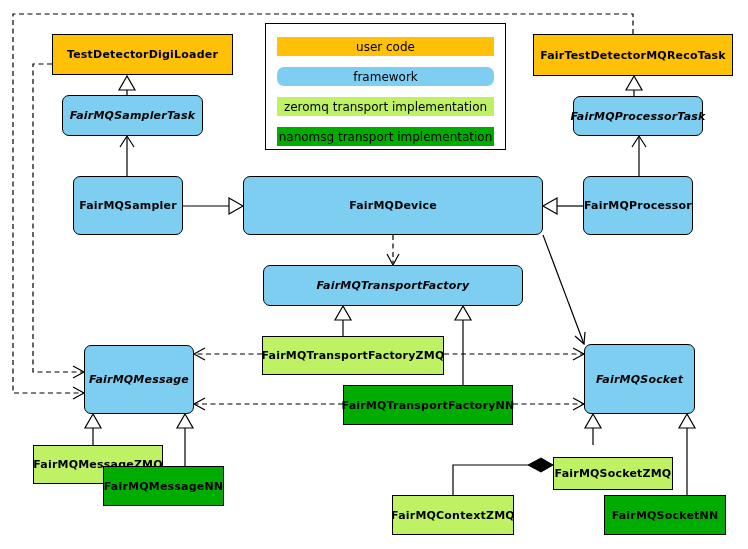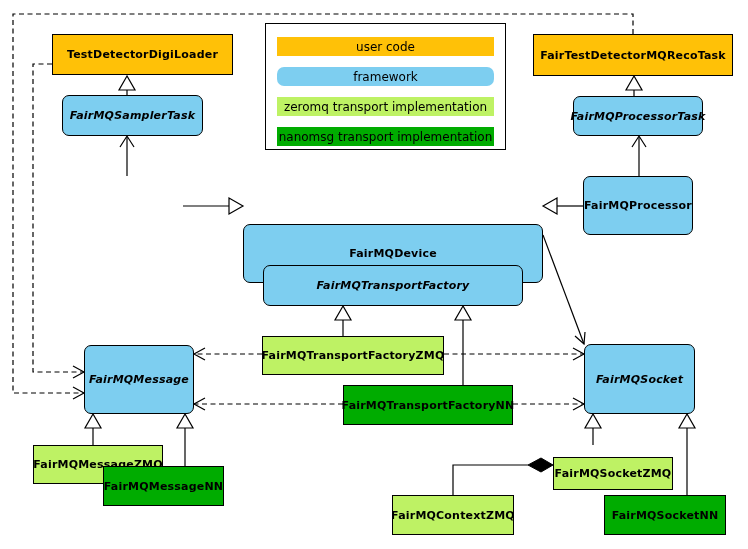--- a/index.html
+++ b/index.html
@@ -15,21 +15,21 @@
   .gold{background:#FFC107;}
   .blue{background:#7DCEF0;border-radius:7px;}
   .red{background:#bef264;}
   .green{background:#00AC00;}
   
   #n0{left:52px;top:34px;width:181px;height:41px;}
   #n1{left:533px;top:34px;width:200px;height:42px;}
   #n2{left:62px;top:95px;width:141px;height:41px;}
   #n3{left:573px;top:96px;width:130px;height:40px;}
   #n4{left:73px;top:176px;width:110px;height:59px;}
-  #n5{left:243px;top:176px;width:300px;height:59px;margin-top:48px;}
+  #n5{left:243px;top:176px;width:300px;height:59px;}
   #n6{left:583px;top:176px;width:110px;height:59px;}
   #n7{left:263px;top:265px;width:260px;height:41px;}
   #n8{left:262px;top:336px;width:182px;height:39px;}
   #n9{left:343px;top:385px;width:170px;height:40px;}
   #n10{left:84px;top:345px;width:110px;height:69px;}
   #n11{left:584px;top:344px;width:111px;height:70px;}
   #n12{left:33px;top:445px;width:130px;height:39px;}
   #n13{left:103px;top:466px;width:121px;height:40px;}
   #n14{left:553px;top:445px;width:120px;height:33px;margin-top:12px;}
   #n15{left:392px;top:495px;width:122px;height:40px;}
@@ -171,20 +171,23 @@
   </div>
   <div id="n1" class="node gold">
     <span>FairTestDetectorMQRecoTask</span>
   </div>
   <div id="n2" class="node blue abstract">
     <span>FairMQSamplerTask</span>
   </div>
   <div id="n3" class="node blue abstract">
     <span>FairMQProcessorTask</span>
   </div>
+  <div id="n4" class="node blue">
+    <span>FairMQSampler</span>
+  </div>
   <div id="n5" class="node blue">
     <span>FairMQDevice</span>
   </div>
   <div id="n6" class="node blue">
     <span>FairMQProcessor</span>
   </div>
   <div id="n7" class="node blue abstract">
     <span>FairMQTransportFactory</span>
   </div>
   <div id="n8" class="node red">

